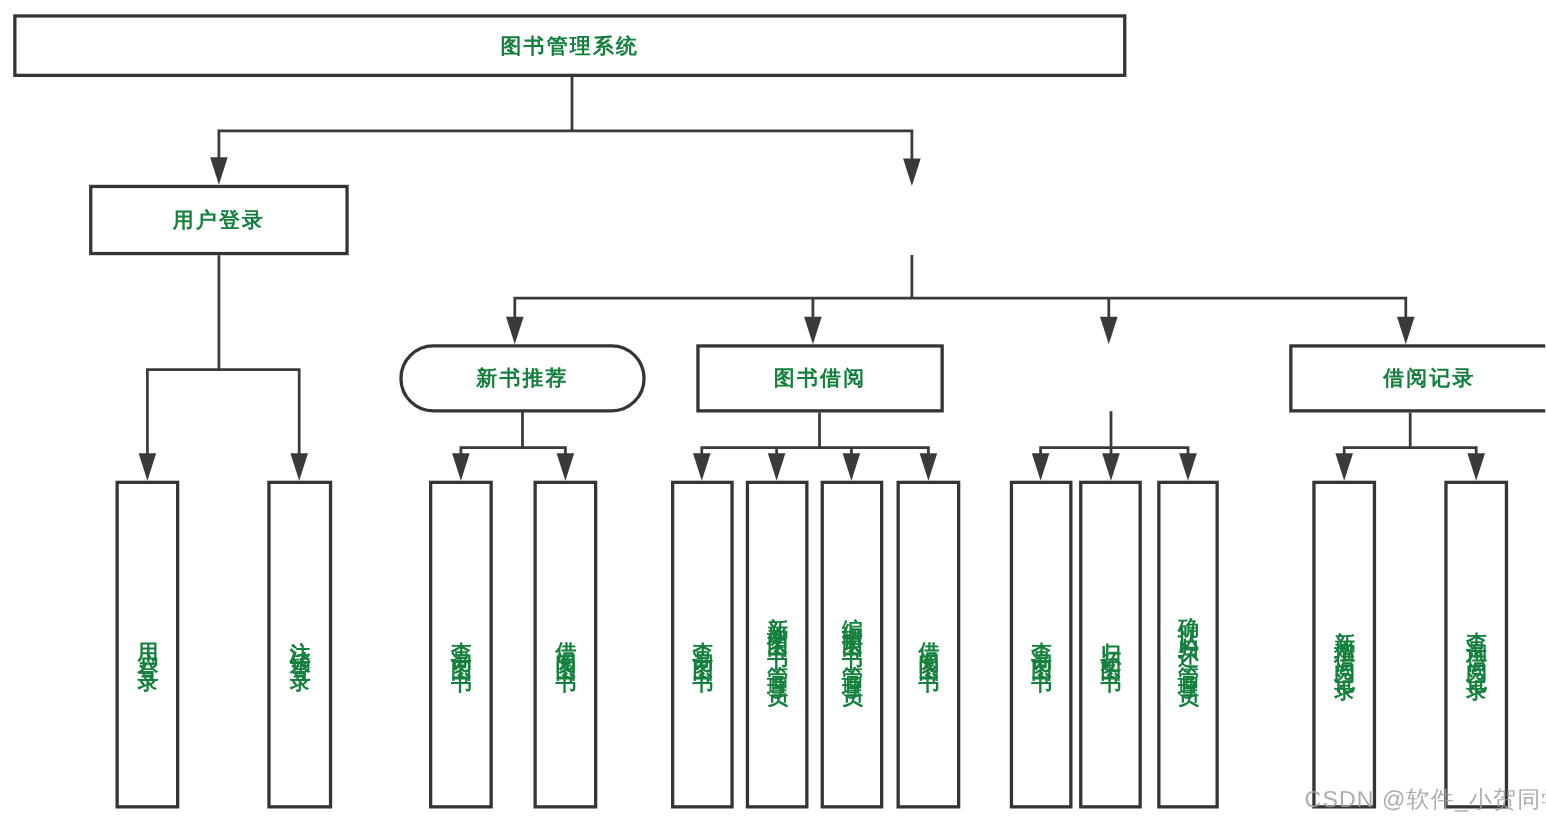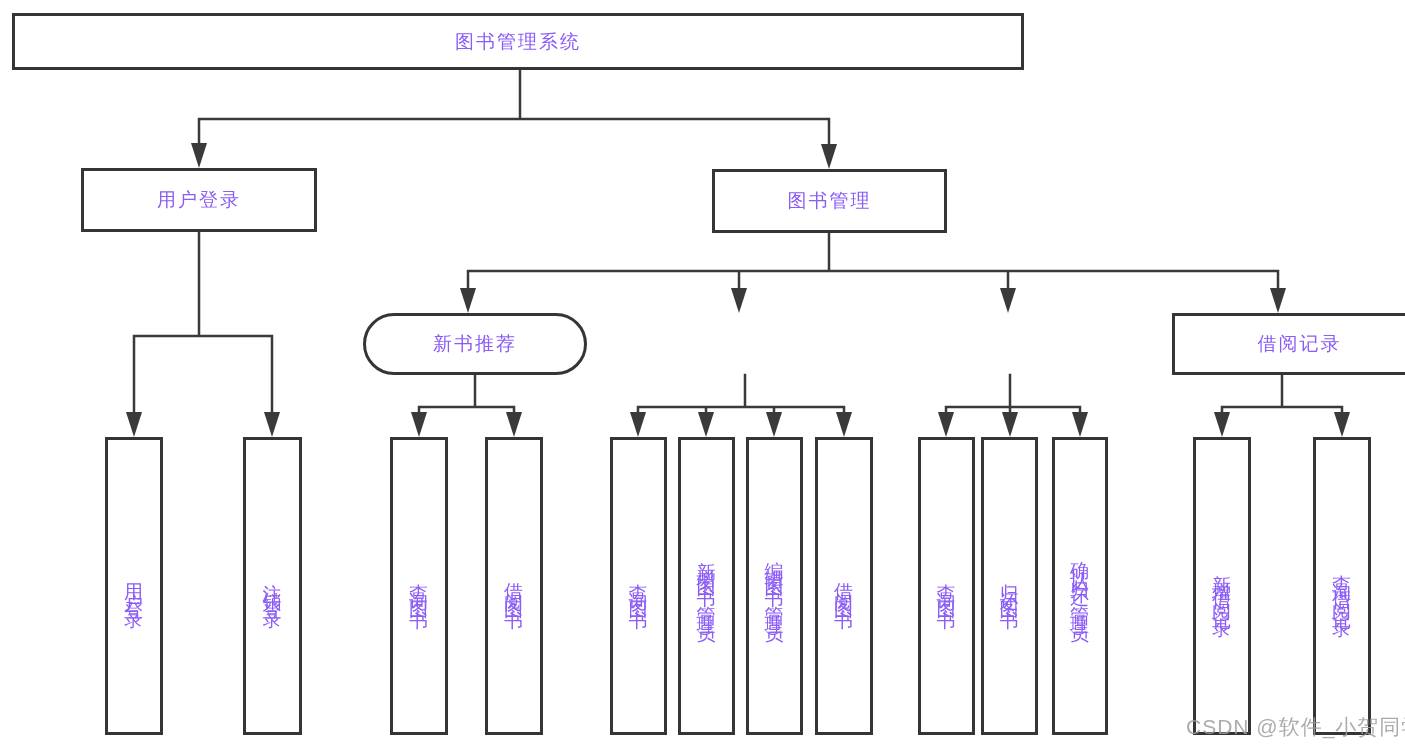--- a/index.html
+++ b/index.html
@@ -3,23 +3,24 @@
 <meta charset="utf-8">
 <style>
   html,body { margin:0; padding:0; background:#fff; }
   #diagram {
     position:relative; width:1405px; height:747px; background:#fff;
     font-family:"Liberation Sans","DejaVu Sans",sans-serif; overflow:hidden;
   }
   #wires { position:absolute; left:0; top:0; z-index:0; }
   .box {
     position:absolute; box-sizing:border-box; background:#fff;
-    border:3px solid #353535; color:#8b5cf6; z-index:1;
+    border:3px solid #353535; color:#15803d; z-index:1;
     display:flex; align-items:center; justify-content:center;
     text-align:center;
+    font-weight:bold;
   }
   .hbox { font-size:19px; letter-spacing:2px; white-space:nowrap; }
   .vbox {
     writing-mode:vertical-rl; text-orientation:mixed;
     font-size:19px; letter-spacing:9px; line-height:1;
   }
   
   .b-root { left:12px;  top:13px;  width:1012px; height:57px; }
   .b-l2a  { left:81px;  top:168px; width:236px;  height:64px; }
   .b-l2b  { left:712px; top:169px; width:235px;  height:64px; }
@@ -87,23 +88,23 @@
       <polygon points="1002,412 1018,412 1010,437"></polygon>
       <polygon points="1072,412 1088,412 1080,437"></polygon>
       <polygon points="1214,412 1230,412 1222,437"></polygon>
       <polygon points="1334,412 1350,412 1342,437"></polygon>
     </g>
   </svg>
 
   <div class="box hbox b-root">图书管理系统</div>
 
   <div class="box hbox b-l2a">用户登录</div>
-  <div class="box hbox b-l2b">图书管理</div>
 
   <div class="box hbox b-l3a">新书推荐</div>
+  <div class="box hbox b-l3b">图书借阅</div>
   <div class="box hbox b-l3d">借阅记录</div>
 
   <div class="box vbox b-u1">用户登录</div>
   <div class="box vbox b-u2">注销登录</div>
 
   <div class="box vbox b-n1">查询图书</div>
   <div class="box vbox b-n2">借阅图书</div>
 
   <div class="box vbox b-b1">查询图书</div>
   <div class="box vbox b-b2">新增图书（管理员）</div>

